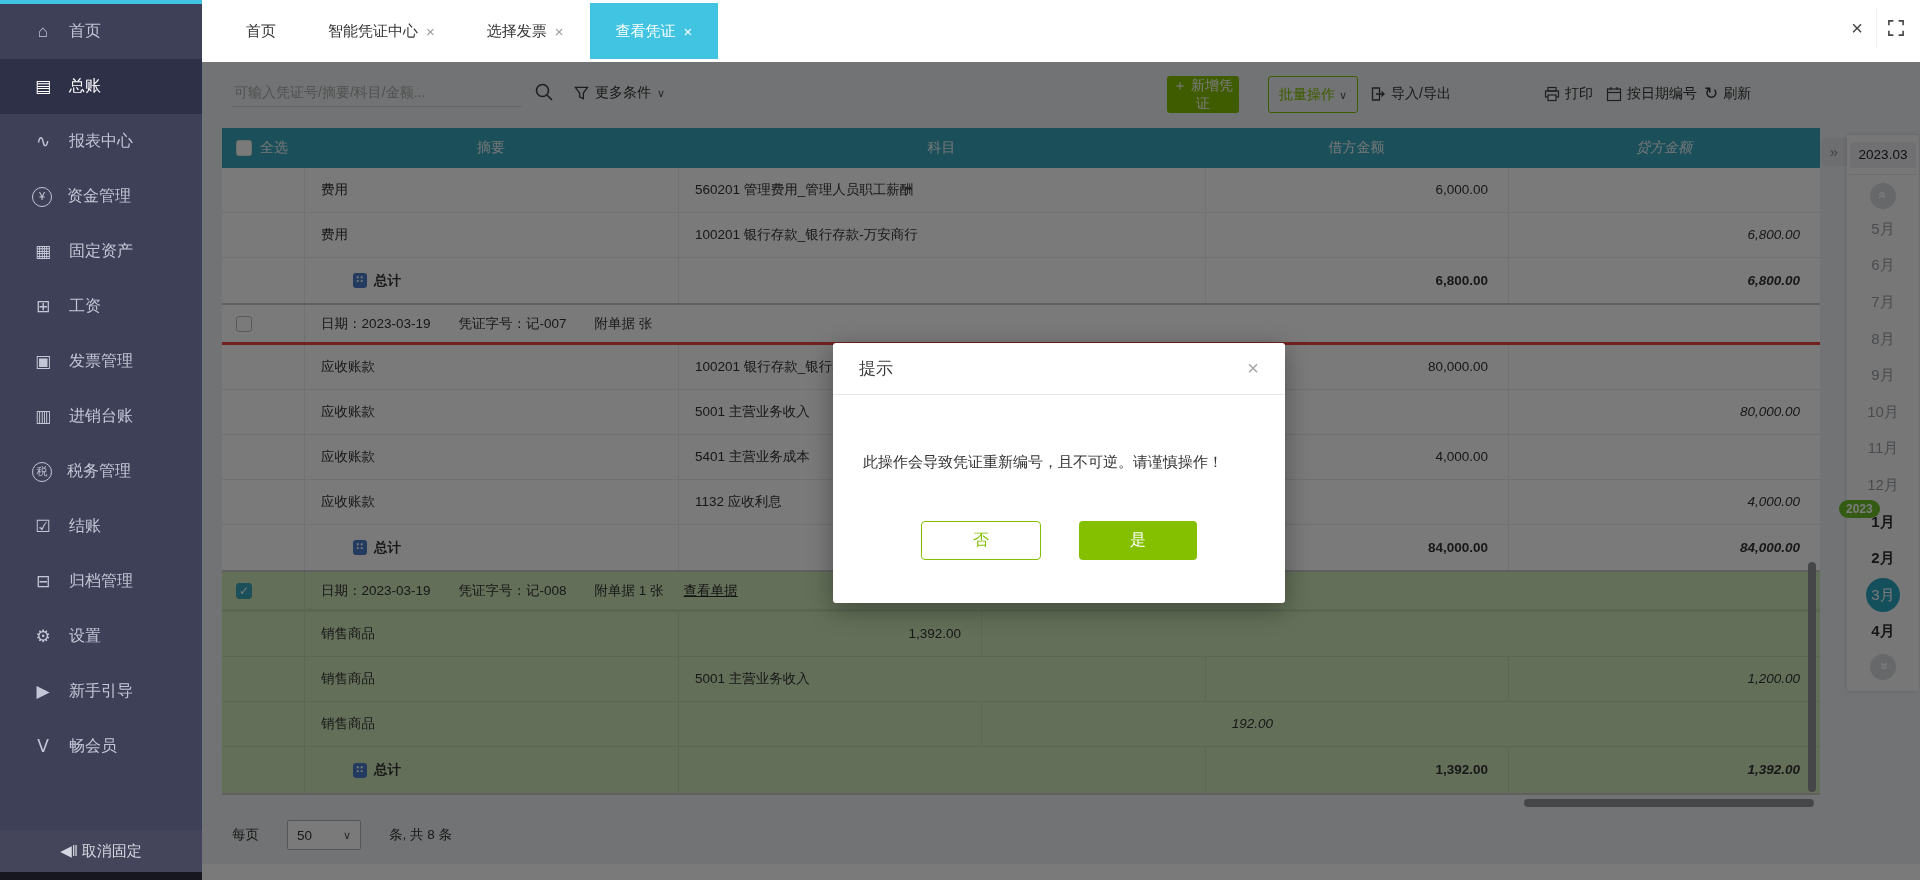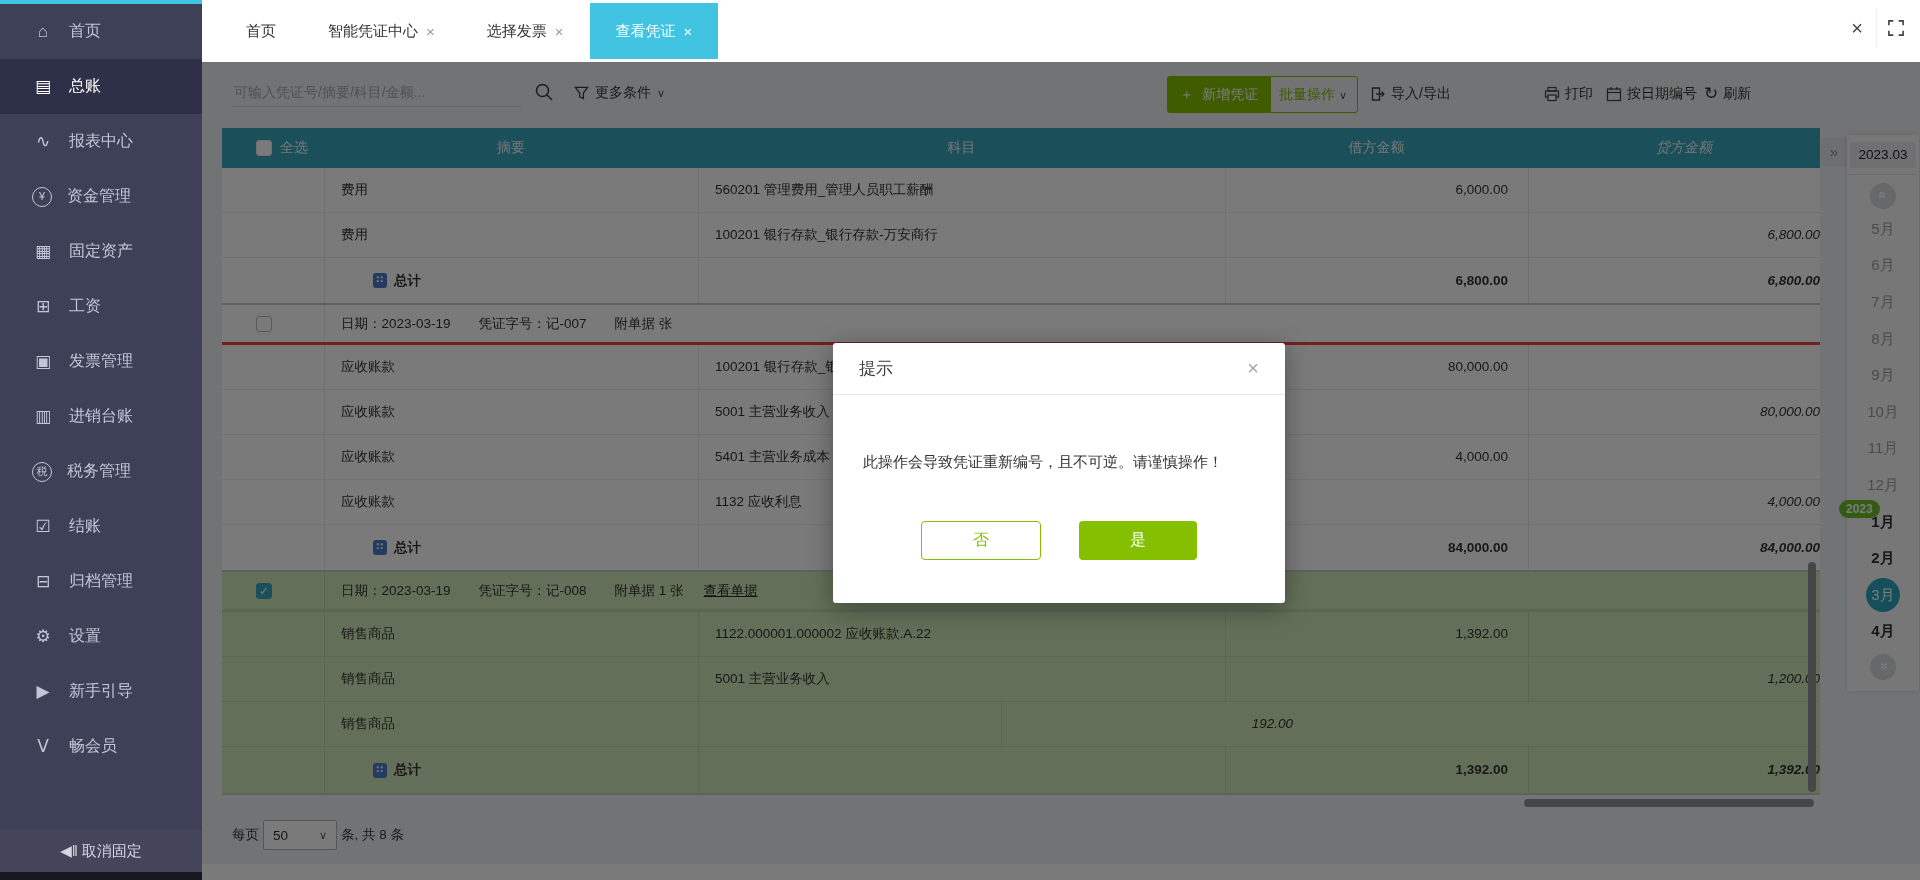--- a/index.html
+++ b/index.html
@@ -31,28 +31,28 @@
 
   
   .toolbar { position:absolute; left:0; right:0; top:0; height:66px; font-size:14px; color:#333; }
   .search-wrap { position:absolute; left:30px; top:16px; width:290px; }
   .search-input { width:100%; border:none; outline:none; background:transparent; border-bottom:1px solid #d6d6d6; font-size:14px; padding:6px 2px; color:#333; }
   .search-input::placeholder { color:#a9a9a9; }
   .tb-ico { vertical-align:-3px; }
   .search-btn { position:absolute; left:332px; top:20px; cursor:pointer; }
   .filter-wrap { position:absolute; left:372px; top:22px; display:flex; align-items:center; gap:6px; cursor:pointer; }
   .chev { font-size:11px; color:#555; }
-  .btn-add { position:absolute; left:965px; top:14px; width:104px; height:37px; background:#84c000; color:#fff; border:none; border-radius:3px; font-size:14px; cursor:pointer;font-family:Liberation Mono, monospace; }
+  .btn-add { position:absolute; left:965px; top:14px; width:72px; height:37px; background:#84c000; color:#fff; border:none; border-radius:3px; font-size:14px; cursor:pointer; }
   .btn-batch { position:absolute; left:1066px; top:14px; width:90px; height:37px; background:transparent; color:#84c000; border:1px solid #84c000; border-radius:3px; font-size:14px; cursor:pointer; }
   .tb-link { position:absolute; top:23px; display:flex; align-items:center; gap:5px; cursor:pointer; white-space:nowrap; }
 
   
   .vtable { position:absolute; left:20px; top:66px; width:1598px; background:#fff; font-size:13.5px; color:#333; }
   .thead { display:flex; height:40px; background:#3aa6bc; color:rgba(255,255,255,0.92); font-size:14px; align-items:center; }
-  .c1 { width:82px; flex:0 0 82px; display:flex; align-items:center; padding-left:14px;margin-left:20px; }
+  .c1 { width:82px; flex:0 0 82px; display:flex; align-items:center; padding-left:14px; }
   .c2 { width:374px; flex:0 0 374px; }
   .c3 { width:527px; flex:0 0 527px; }
   .c4 { width:303px; flex:0 0 303px; text-align:right; }
   .c5 { width:312px; flex:0 0 312px; text-align:right;font-style:italic; }
   .thead .c2, .thead .c3, .thead .c4, .thead .c5 { text-align:center; }
   .cb { width:16px; height:16px; background:#fff; border:1px solid #bbb; border-radius:3px; display:inline-block; cursor:pointer; }
   .thead .cb { border-color:#e6e6e6; }
   .cb.checked { background:#3aa6bc; border-color:#3aa6bc; color:#fff; font-size:12px; line-height:15px; text-align:center; }
   .thead .label { margin-left:8px; }
   .vrow { display:flex; height:45px; align-items:center; border-bottom:1px solid #ececec; }
@@ -85,21 +85,21 @@
   .scroll-btn.down .g { transform:rotate(-90deg); }
   .months { text-align:center; }
   .month { height:36.6px; display:flex; align-items:center; justify-content:center; font-size:15px; color:#9b9ea3; cursor:pointer; position:relative; }
   .month.cur { color:#2f2f2f; font-weight:bold; }
   .month.selected { color:#fff; }
   .month.selected .ball { position:absolute; width:34px; height:34px; background:#2aa7c0; border-radius:50%; z-index:0; left:50%; top:50%; transform:translate(-50%,-50%); }
   .month span { position:relative; z-index:1; }
   .year-badge { position:absolute; left:-8px; top:365px; background:#6cbf2a; color:#fff; font-size:12px; font-weight:bold; padding:2px 7px; border-radius:9px; z-index:2; }
 
   
-  .pager { position:absolute; left:30px; top:758px; display:flex; align-items:center; gap:4px; font-size:13.5px; color:#333; }
+  .pager { position:absolute; left:30px; top:758px; display:flex; align-items:center; gap:28px; font-size:13.5px; color:#333; }
   .page-select { width:74px; height:30px; border:1px solid #b5b5b5; border-radius:2px; background:#fff; display:flex; align-items:center; justify-content:space-between; padding:0 9px; cursor:pointer; }
   .bottom-strip { position:absolute; left:0; right:0; bottom:0; height:16px; background:#fff; }
 
   
   .dim { position:absolute; inset:0; background:rgba(0,0,0,0.52); z-index:30; }
   .dialog { position:absolute; left:631px; top:281px; width:452px; height:260px; background:#fff; border-radius:3px; z-index:31; box-shadow:0 6px 24px rgba(0,0,0,0.35); }
   .dlg-head { height:52px; display:flex; align-items:center; justify-content:space-between; padding:0 26px; border-bottom:1px solid #e8e8e8; }
   .dlg-title { font-size:17px; color:#3c3c3c; }
   .dlg-x { color:#a5a5a5; font-size:20px; cursor:pointer; }
   .dlg-msg { padding:58px 30px 0; font-size:15px; color:#333; }
@@ -354,21 +354,20 @@
             <div class="meta">
               <span>日期：2023-03-19</span>
               <span>凭证字号：记-008</span>
               <span>附单据 1 张</span>
               <span class="view-link">查看单据</span>
             </div>
           </div>
           <div class="vrow">
             <div class="c1"></div>
             <div class="c2">销售商品</div>
-            <div class="c3">1122.000001.000002  应收账款.A.22</div>
             <div class="c4">1,392.00</div>
             <div class="c5"></div>
           </div>
           <div class="vrow">
             <div class="c1"></div>
             <div class="c2">销售商品</div>
             <div class="c3">5001 主营业务收入</div>
             <div class="c4"></div>
             <div class="c5">1,200.00</div>
           </div>

